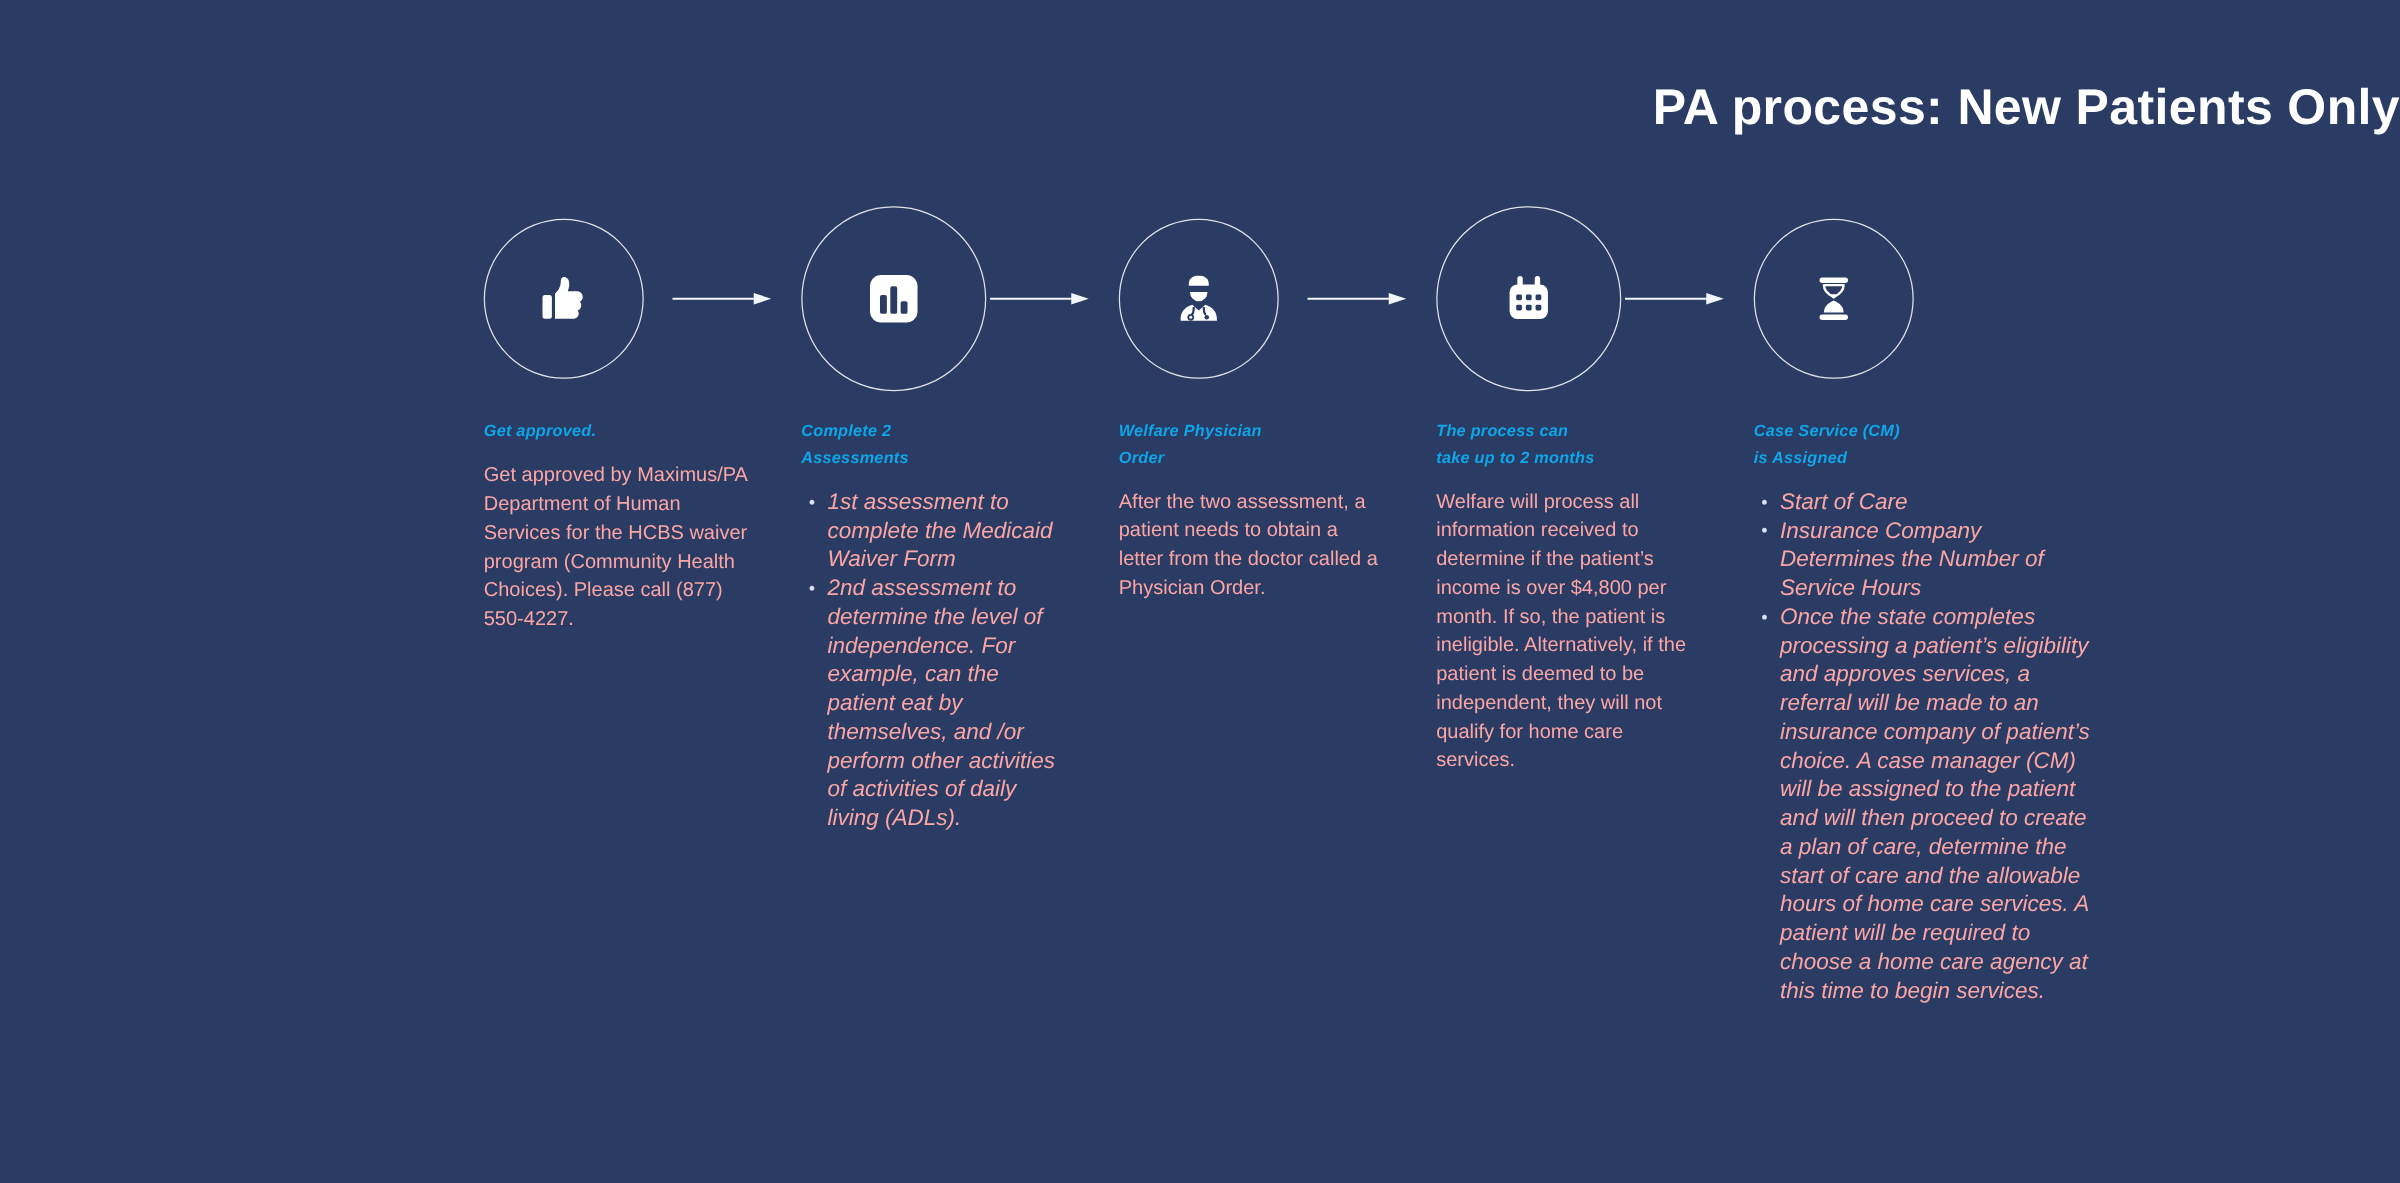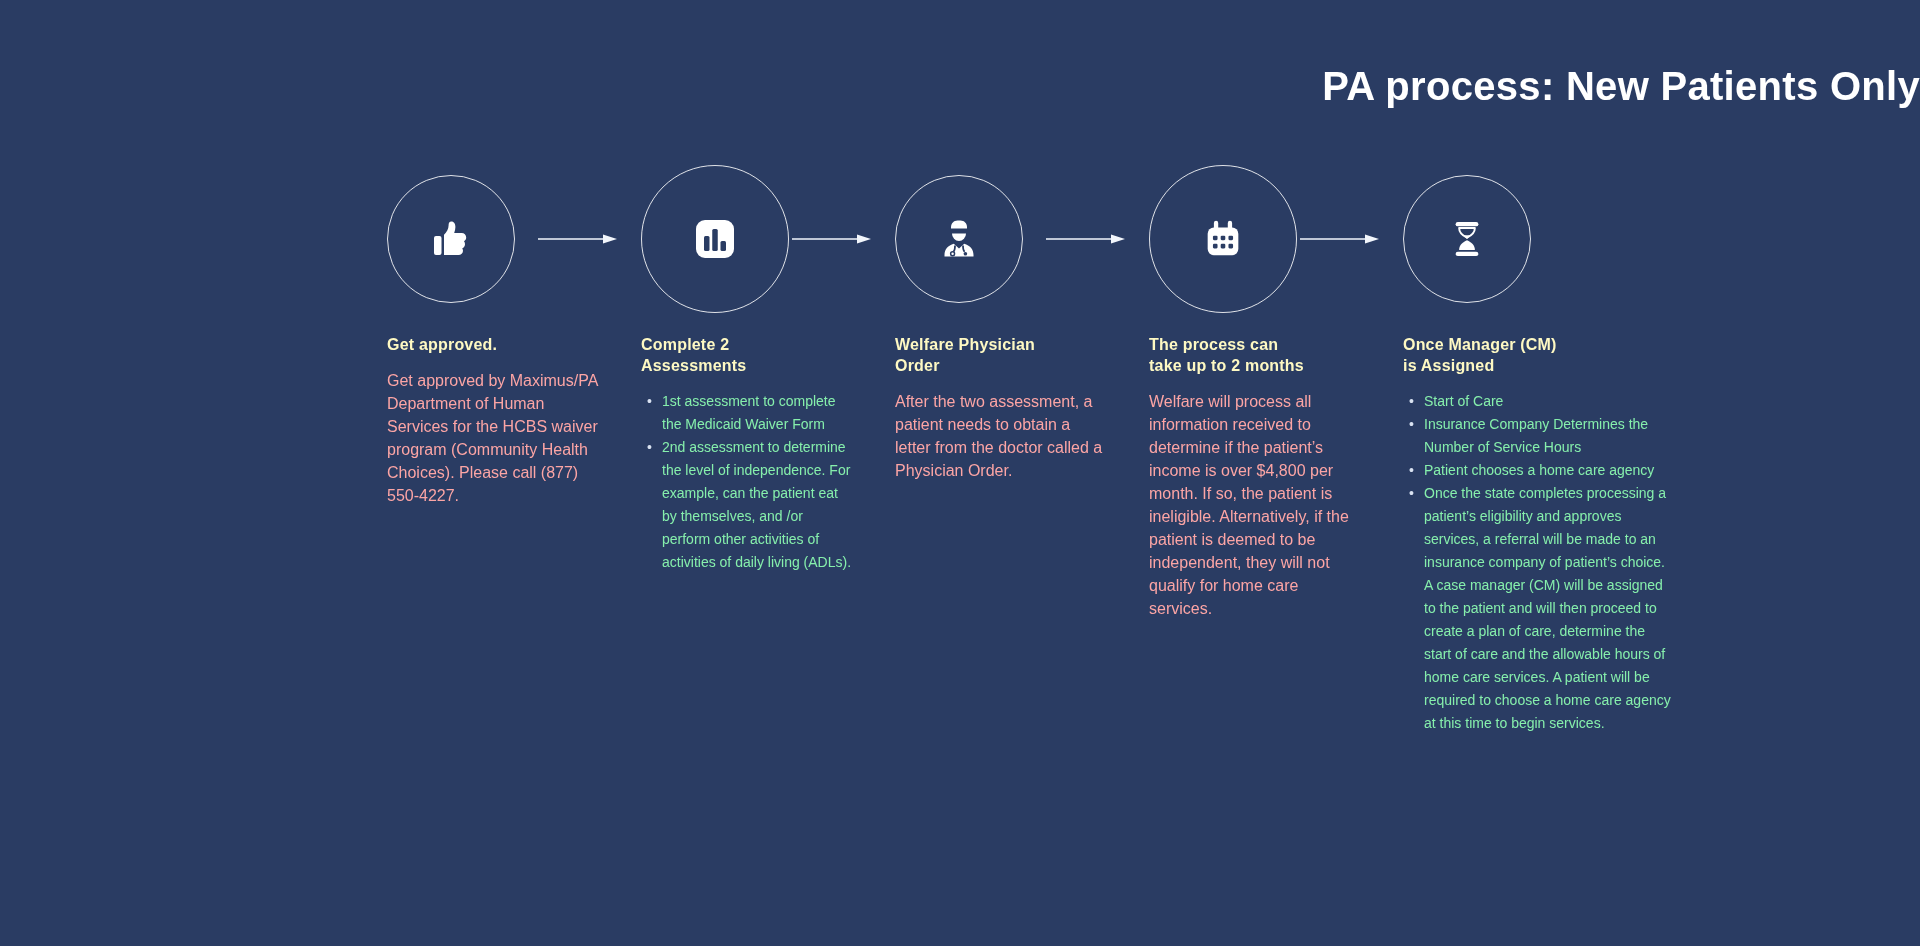--- a/index.html
+++ b/index.html
@@ -37,44 +37,46 @@
   }
   .circle.lg { width:148px; height:148px; }
   .circle svg { display:block; }
   .arrow {
     position:absolute;
     top:67px; left:150px;
     width:82px; height:14px;
   }
   .step-heading {
     margin:21px 0 0 0;
-    color:#fef9c3;
-    font-size:16px;
+    color:#0ea5e9;
+    font-size:13px;
     line-height:21px;
     font-weight:700;
     letter-spacing:0.2px;
+    font-style:italic;
   }
   .heading-line { display:block; }
   .step-text {
     margin:14px 0 0 0;
     color:#fca5a5;
     font-size:16px;
     line-height:23px;
   }
   ul.step-bullets {
     margin:14px 0 0 0;
     padding:0;
     list-style:none;
   }
   ul.step-bullets li {
     position:relative;
     padding-left:21px;
-    color:#86efac;
-    font-size:14px;
+    color:#fca5a5;
+    font-size:18px;
     line-height:23px;
+    font-style:italic;
   }
   ul.step-bullets li::before {
     content:"\2022";
     position:absolute;
     left:6px; top:0;
     color:#d9e2f1;
     font-size:14px;
   }
 </style>
 </head>
@@ -187,24 +189,23 @@
         <svg width="42" height="42" viewBox="0 0 48 48">
           <rect x="11" y="4.5" width="26" height="5" rx="2.5" fill="#ffffff"></rect>
           <rect x="11" y="38.5" width="26" height="5" rx="2.5" fill="#ffffff"></rect>
           <path d="M15,11.5 h18 c0,5.5 -3.8,8.6 -9,11 c-5.2,-2.4 -9,-5.5 -9,-11 z" stroke="#ffffff" stroke-width="2.2" fill="none" stroke-linejoin="round"></path>
           <polygon points="24,24 19.6,19.8 28.4,19.8" fill="#ffffff"></polygon>
           <path d="M24,25.5 c5.2,2.4 9,5.5 9,11 h-18 c0,-5.5 3.8,-8.6 9,-11 z" fill="#ffffff"></path>
         </svg>
       </div>
     </div>
     <h2 class="step-heading">
-      <span class="heading-line">Once Manager (CM)</span>
+      <span class="heading-line">Case Service (CM)</span>
       <span class="heading-line">is Assigned</span>
     </h2>
     <ul class="step-bullets">
       <li>Start of Care</li>
       <li>Insurance Company Determines the Number of Service Hours</li>
-      <li>Patient chooses a home care agency</li>
       <li>Once the state completes processing a patient’s eligibility and approves services, a referral will be made to an insurance company of patient’s choice. A case manager (CM) will be assigned to the patient and will then proceed to create a plan of care, determine the start of care and the allowable hours of home care services. A patient will be required to choose a home care agency at this time to begin services.</li>
     </ul>
   </div>
 
 </div>
 
 </body></html>

